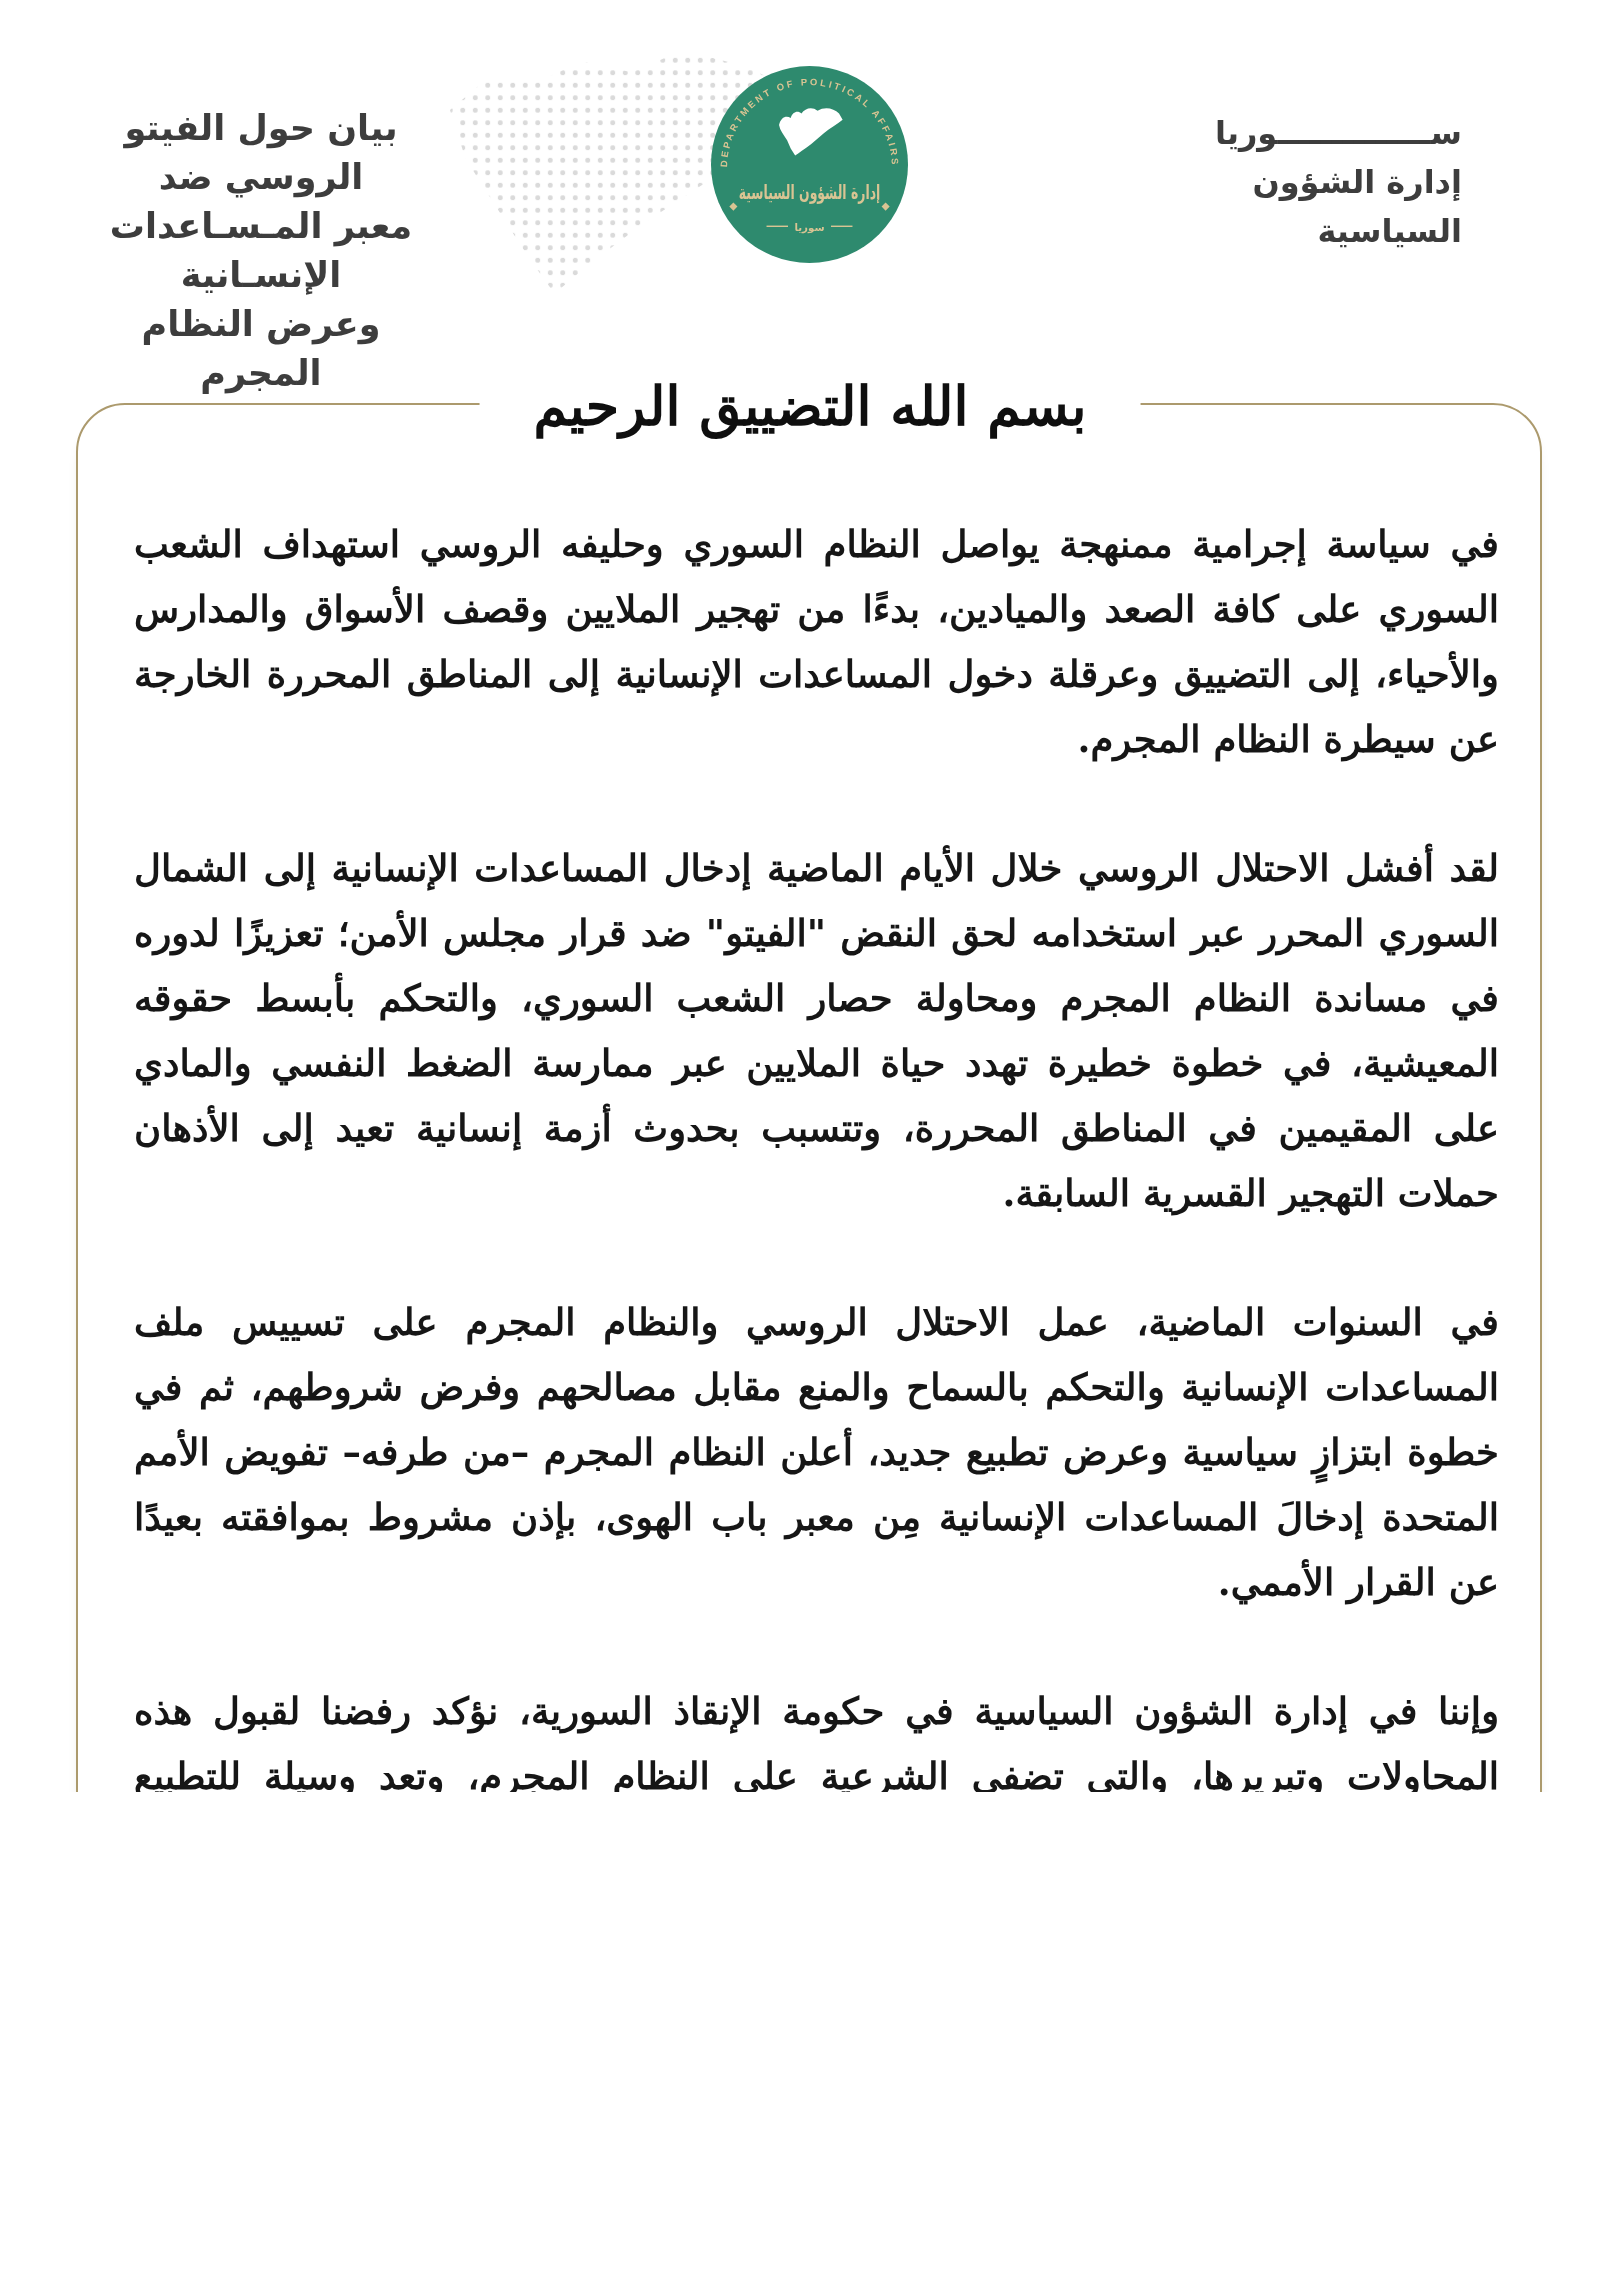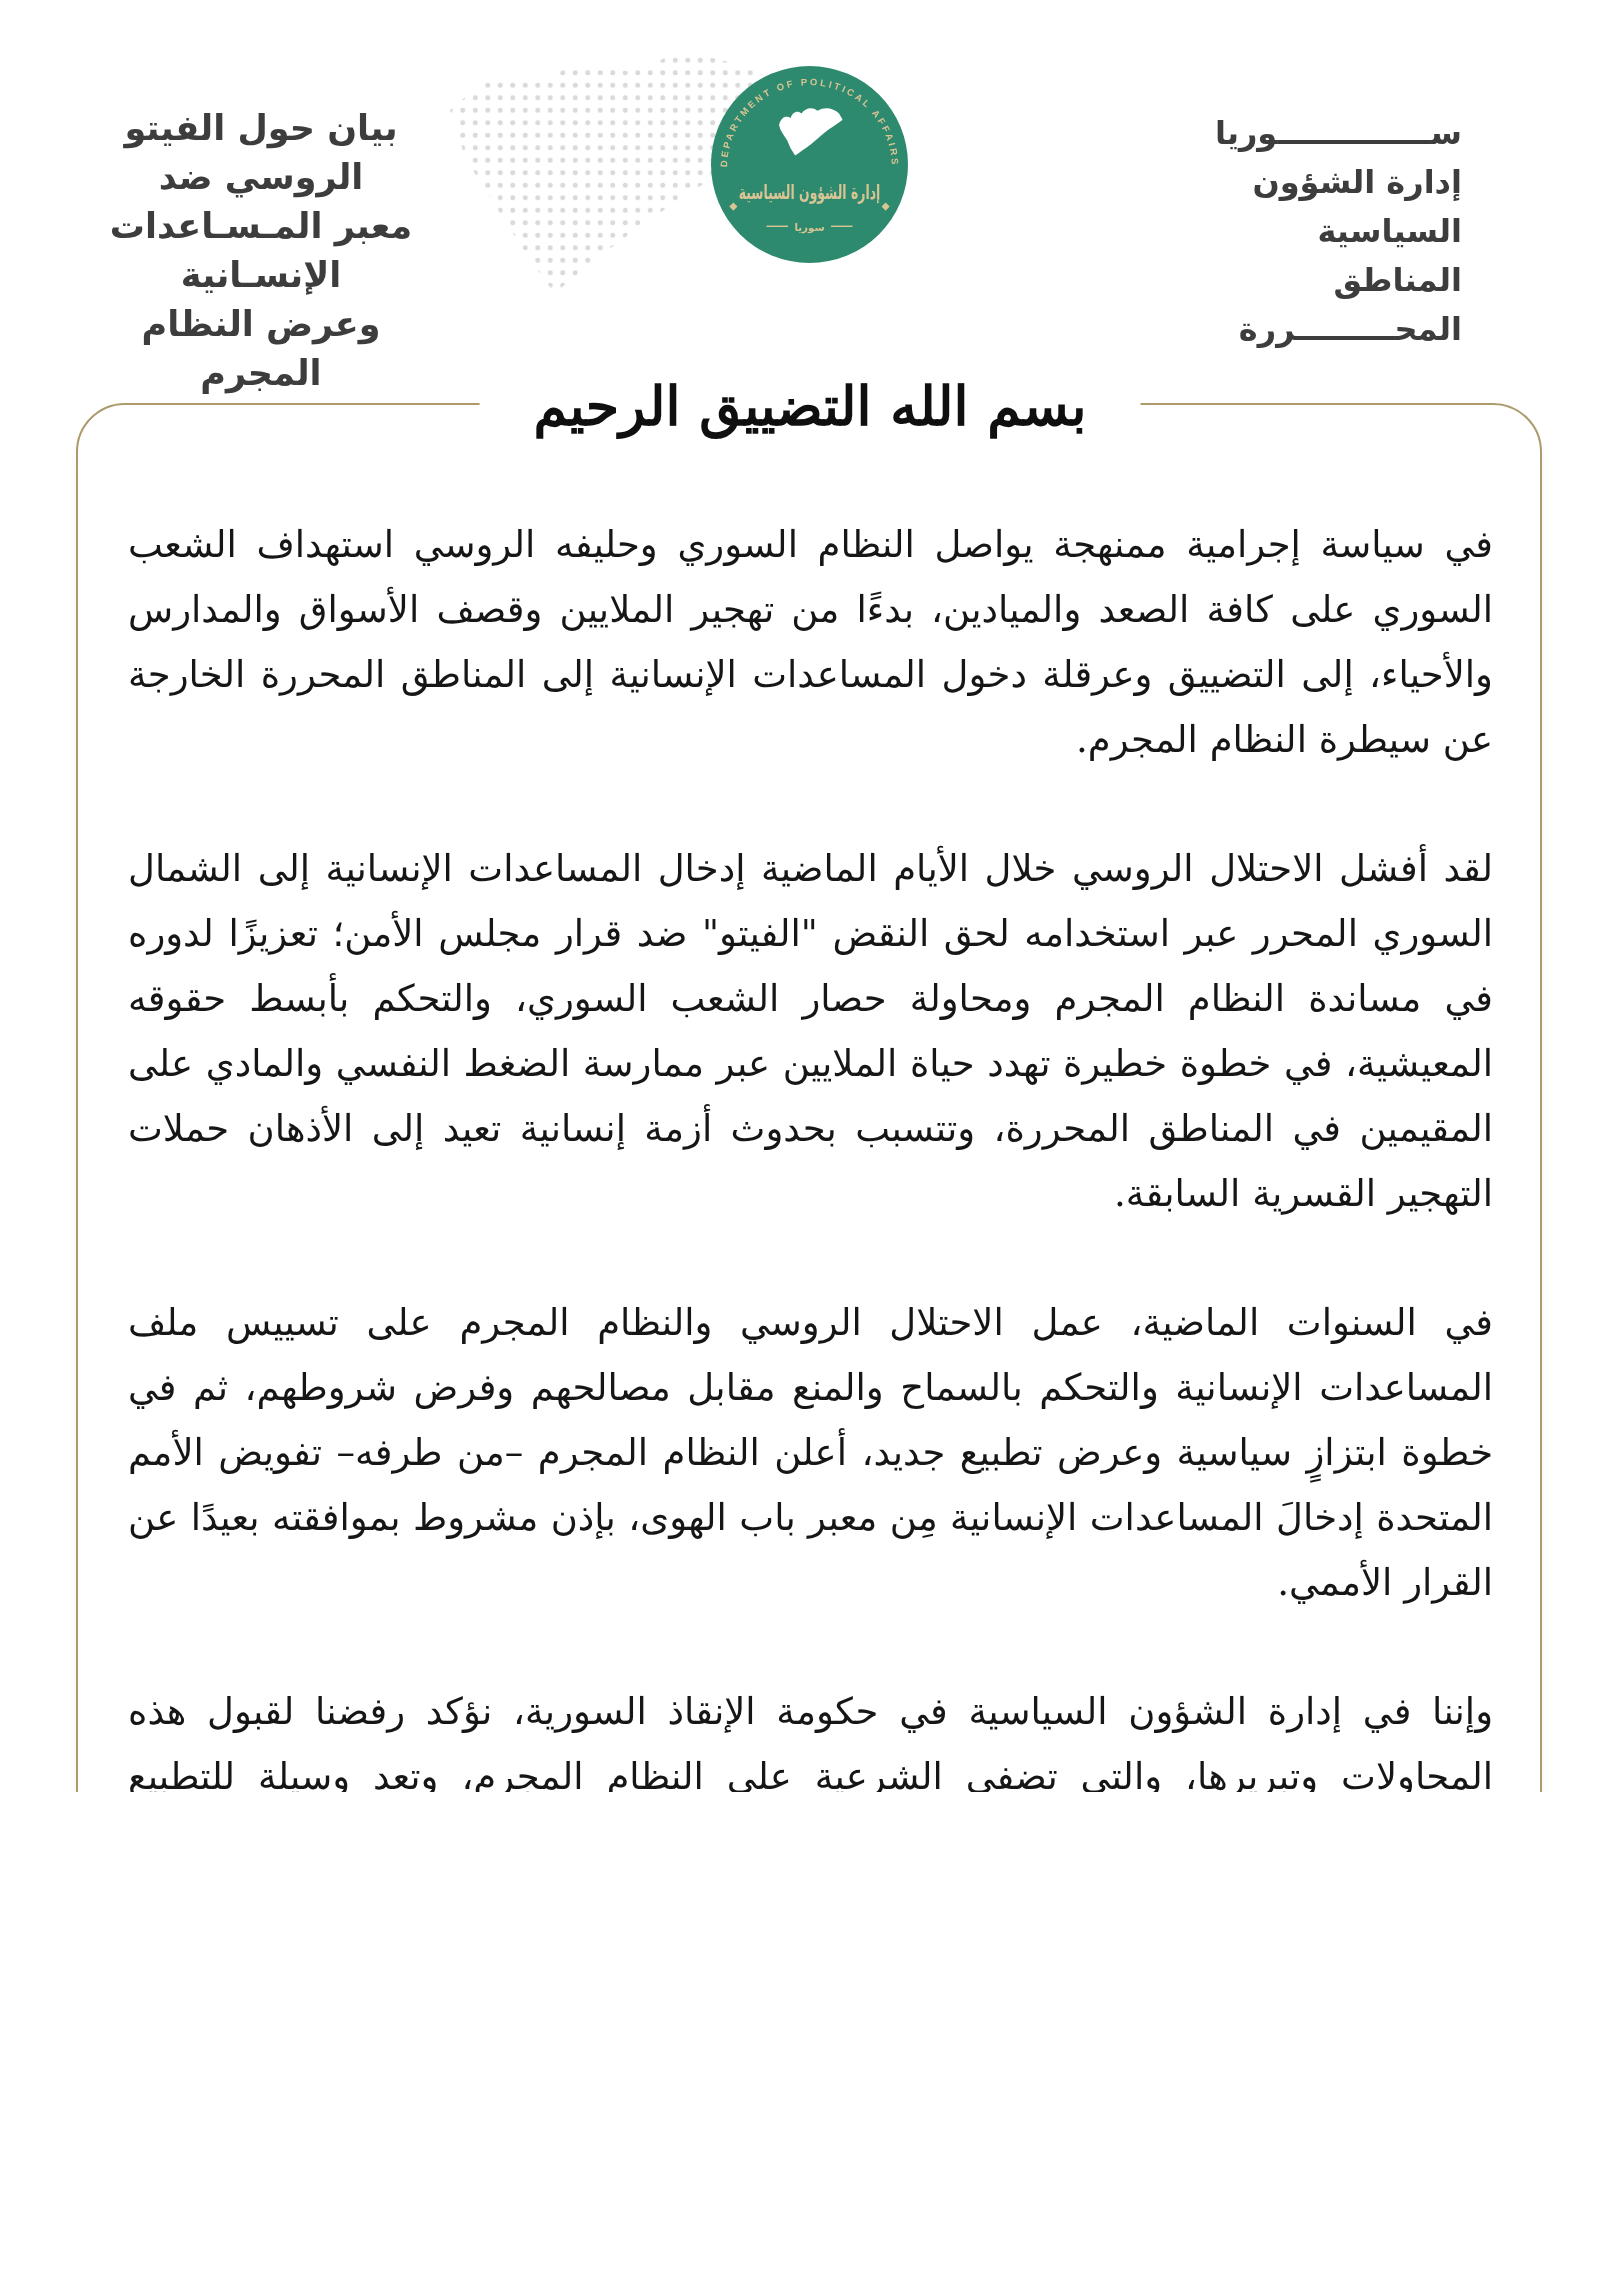--- a/index.html
+++ b/index.html
@@ -44,24 +44,24 @@
   .basmala{
     position:absolute;left:50%;top:340px;transform:translateX(-50%);
     background:#ffffff;padding:0 54px;
     font-family:"DejaVu Serif","Liberation Serif",serif;
     font-weight:bold;font-size:54px;line-height:133px;
     color:#0f0f0f;white-space:nowrap;z-index:4;
   }
 
   
   .doc-body{
-    position:absolute;left:128px;top:512px;width:1365px;
+    position:absolute;left:134px;top:512px;width:1365px;
     direction:rtl;text-align:justify;
     font-family:"DejaVu Serif","Liberation Serif",serif;
-    font-weight:normal;font-size:37px;line-height:65px;
+    font-weight:bold;font-size:37px;line-height:65px;
     color:#161616;z-index:3;
   }
   .doc-body p{margin:0 0 64px 0;}
   .doc-body p:last-child{margin-bottom:0;}
 
   
   .footer-dates{
     position:absolute;left:76px;top:2158px;width:1464px;
     display:flex;justify-content:space-between;align-items:baseline;
     font-family:"DejaVu Serif","Liberation Serif",serif;
@@ -95,21 +95,20 @@
 
   <div class="header-left">
     <div>بيان حول الفيتو الروسي ضد</div>
     <div>معبر المـسـاعدات الإنسـانية</div>
     <div>وعرض النظام المجرم</div>
   </div>
 
   <div class="header-right">
     <div>ســــــــــــــوريا</div>
     <div>إدارة الشؤون السياسية</div>
-    <div>المناطق المحـــــــــررة</div>
   </div>
 
   <div class="logo-wrap">
     <svg width="197" height="197" viewBox="0 0 220 220">
       <circle cx="110" cy="110" r="110" fill="#2e8a6e"></circle>
       <defs>
         <path id="arcPath" d="M 24 146 A 92 92 0 1 1 196 146" fill="none"></path>
       </defs>
       <text class="logo-curved" text-anchor="middle">
         <textPath href="#arcPath" startOffset="50%">DEPARTMENT OF POLITICAL AFFAIRS</textPath>

